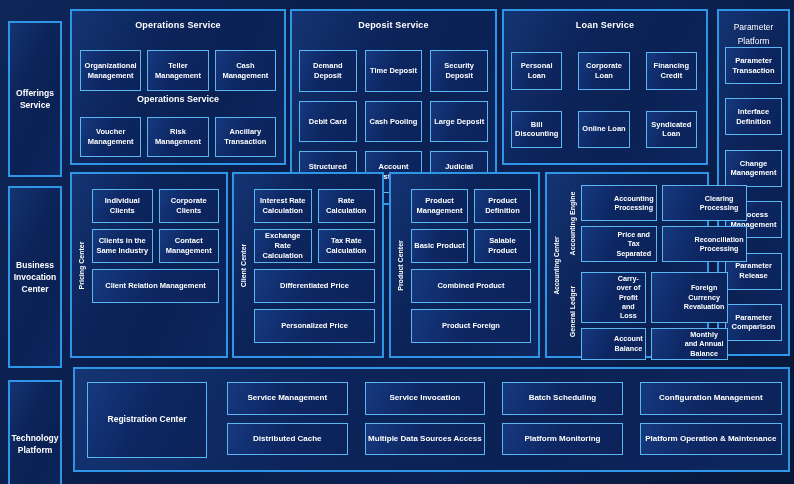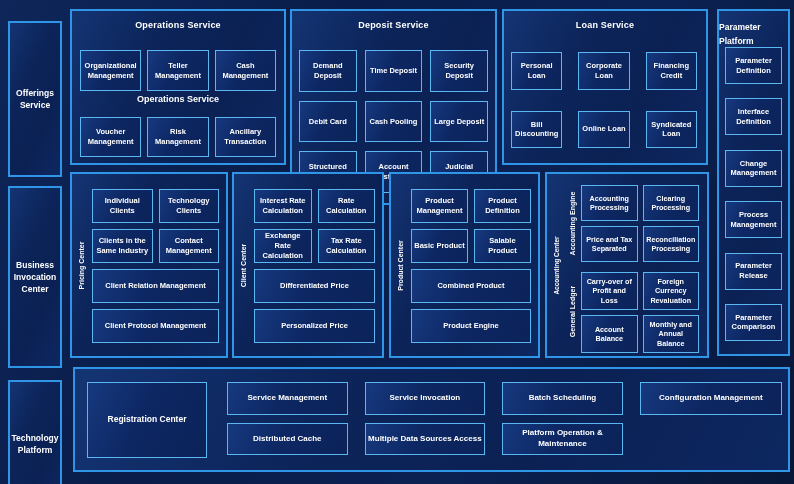--- a/index.html
+++ b/index.html
@@ -45,40 +45,40 @@
   .op-row .box{flex:1;}
   .op-row1{top:39px;height:41px}
   .op-sub{position:absolute;top:83px;left:0;right:0;text-align:center;font-size:9px;font-weight:700;}
   .op-row2{top:106px;height:40px}
   
   .dep-grid{position:absolute;left:7px;right:7px;top:39px;bottom:10px;display:grid;
     grid-template-columns:repeat(3,1fr);grid-template-rows:repeat(3,1fr);gap:9px 8px;}
   .loan-grid{position:absolute;left:7px;right:9px;top:41px;bottom:15px;display:grid;
     grid-template-columns:repeat(3,1fr);grid-template-rows:1fr 1fr;gap:21px 16px;}
   
-  .param-title{position:absolute;top:9px;left:0;right:0;text-align:left;font-weight:700;font-size:8.5px;line-height:1.7;}
+  .param-title{position:absolute;top:9px;left:0;right:0;text-align:center;font-weight:400;font-size:8.5px;line-height:1.7;}
   .param-col{position:absolute;left:6px;right:6px;top:36px;bottom:13px;display:flex;flex-direction:column;justify-content:space-between;}
   .param-col .box{height:37px;}
   
   .v-strip{position:absolute;display:flex;align-items:center;justify-content:center;}
   .v-strip span{transform:rotate(-90deg);white-space:nowrap;font-weight:700;font-size:7px;display:block;}
   .v-full{left:0;top:0;bottom:0;width:19px;}
   .center-grid{position:absolute;left:20px;right:7px;top:15px;bottom:13px;display:grid;
     grid-template-columns:1fr 1fr;grid-template-rows:1fr 1fr 1fr 1fr;gap:6px;}
   .span2{grid-column:1/-1;}
   
   .acc-center{left:1px;top:0;bottom:0;width:17px;}
   .acc-center span{font-size:6.5px;}
   .acc-engine{left:18px;top:6px;height:86px;width:15px;}
   .acc-ledger{left:18px;top:94px;height:86px;width:15px;}
   .acc-grid{position:absolute;left:34px;right:8px;display:grid;
     grid-template-columns:1fr 1fr;grid-template-rows:1fr 1fr;gap:5px;}
   .acc-grid-engine{top:11px;height:77px;}
   .acc-grid-ledger{top:98px;height:81px;}
-  .acc-grid .box{font-size:7.2px;}
+  .acc-grid .box{font-size:7.2px;padding-left:32px;}
   
   .tech-reg{position:absolute;left:12px;top:13px;width:120px;height:76px;font-size:8.5px;}
   .tech-grid{position:absolute;left:152px;right:6px;top:13px;bottom:15px;display:grid;
     grid-template-columns:1fr 1fr 1fr 1.18fr;grid-template-rows:1fr 1fr;gap:8px 17px;}
   .tech-grid .box{font-size:8px;}
 </style>
 </head>
 <body>
 
 <div>
@@ -128,40 +128,39 @@
       <div class="box">Syndicated Loan</div>
     </div>
   </div>
 
   <div class="panel p-parameter">
     <div class="param-title">
       <div>Parameter</div>
       <div>Platform</div>
     </div>
     <div class="param-col">
-      <div class="box">Parameter Definition</div>
+      <div class="box">Parameter Transaction</div>
       <div class="box">Interface Definition</div>
       <div class="box">Change Management</div>
       <div class="box">Process Management</div>
       <div class="box">Parameter Release</div>
       <div class="box">Parameter Comparison</div>
     </div>
   </div>
 
   <div class="panel p-pricing">
     <div class="v-strip v-full">
         <span>Pricing Center</span>
       </div>
     <div class="center-grid">
       <div class="box">Individual Clients</div>
-      <div class="box">Technology Clients</div>
+      <div class="box">Corporate Clients</div>
       <div class="box">Clients in the Same Industry</div>
       <div class="box">Contact Management</div>
       <div class="box span2">Client Relation Management</div>
-      <div class="box span2">Client Protocol Management</div>
     </div>
   </div>
 
   <div class="panel p-client">
     <div class="v-strip v-full">
         <span>Client Center</span>
       </div>
     <div class="center-grid">
       <div class="box">Interest Rate Calculation</div>
       <div class="box">Rate Calculation</div>
@@ -175,21 +174,21 @@
   <div class="panel p-product">
     <div class="v-strip v-full">
         <span>Product Center</span>
       </div>
     <div class="center-grid">
       <div class="box">Product Management</div>
       <div class="box">Product Definition</div>
       <div class="box">Basic Product</div>
       <div class="box">Salable Product</div>
       <div class="box span2">Combined Product</div>
-      <div class="box span2">Product Engine</div>
+      <div class="box span2">Product Foreign</div>
     </div>
   </div>
 
   <div class="panel p-accounting">
     <div class="v-strip acc-center">
         <span>Accounting Center</span>
       </div>
     <div class="v-strip acc-engine">
         <span>Accounting Engine</span>
       </div>
@@ -212,17 +211,18 @@
 
   <div class="panel p-tech">
     <div class="box tech-reg">Registration Center</div>
     <div class="tech-grid">
       <div class="box">Service Management</div>
       <div class="box">Service Invocation</div>
       <div class="box">Batch Scheduling</div>
       <div class="box">Configuration Management</div>
       <div class="box">Distributed Cache</div>
       <div class="box">Multiple Data Sources Access</div>
+      <div class="box">Platform Monitoring</div>
       <div class="box">Platform Operation &amp; Maintenance</div>
     </div>
   </div>
 
 </div>
 
 </body></html>

